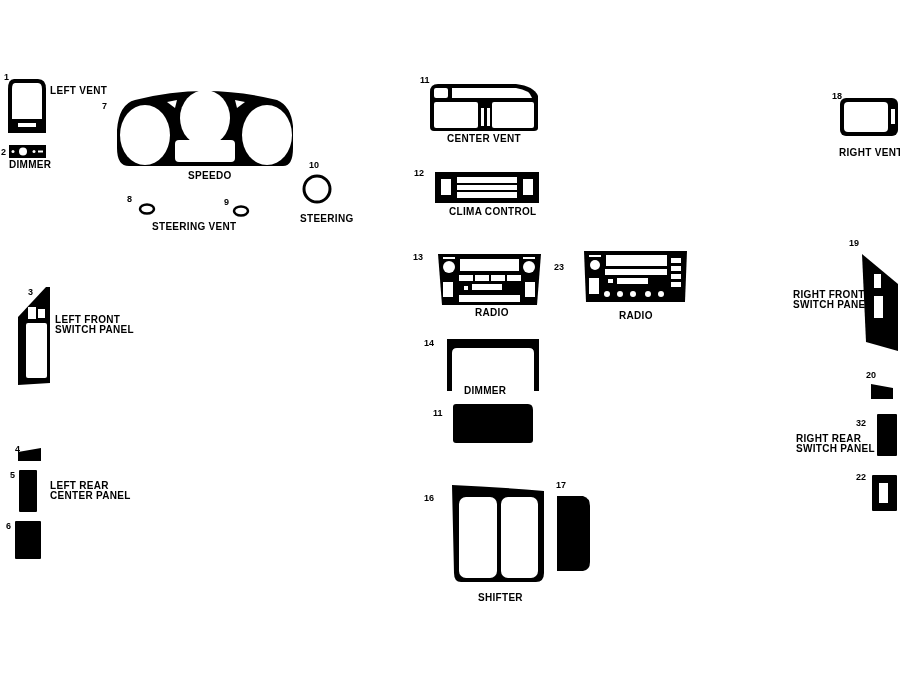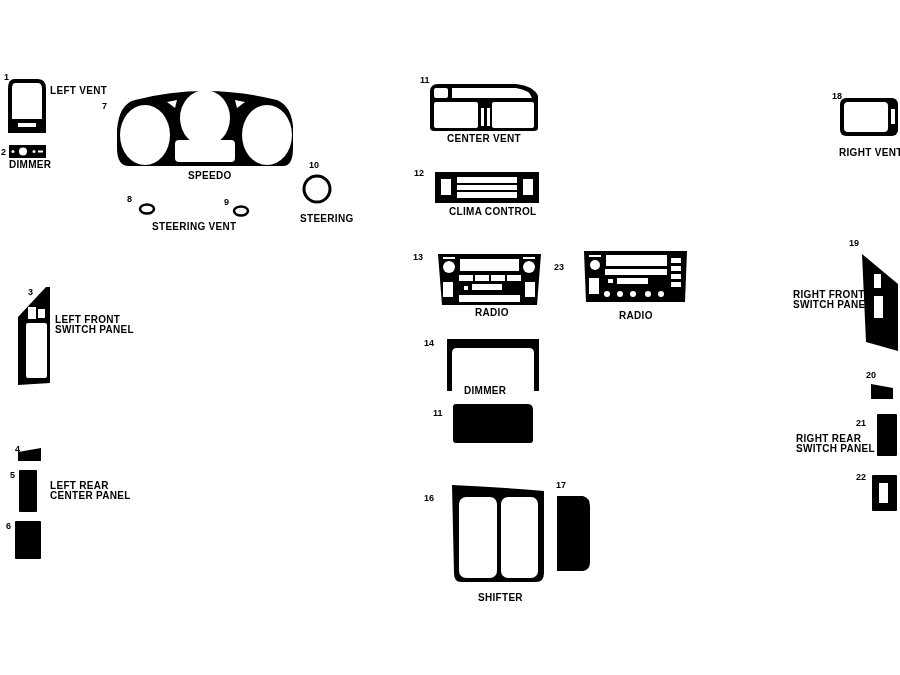--- a/index.html
+++ b/index.html
@@ -189,21 +189,21 @@
 CENTER PANEL</span>
 <span class="num" style="left:6px;top:521px">6</span>
 <svg class="part" style="left:15px;top:521px" width="28" height="39">
   <rect class="blk" x="0" y="0" width="26" height="38" rx="1"></rect>
 </svg>
 
 <span class="num" style="left:866px;top:370px">20</span>
 <svg class="part" style="left:871px;top:384px" width="26" height="16">
   <path class="blk" d="M0,0 L22,4 V15 H0Z"></path>
 </svg>
-<span class="num" style="left:856px;top:418px">21</span>
+<span class="num" style="left:856px;top:418px">32</span>
 <svg class="part" style="left:877px;top:414px" width="22" height="43">
   <rect class="blk" x="0" y="0" width="20" height="42" rx="1"></rect>
 </svg>
 <span class="lbl" style="left:796px;top:434px">RIGHT REAR
 SWITCH PANEL</span>
 <span class="num" style="left:856px;top:472px">22</span>
 <svg class="part" style="left:872px;top:475px" width="26" height="38">
   <rect class="blk" x="0" y="0" width="25" height="36" rx="1"></rect>
   <rect class="wht" x="7" y="8" width="9" height="20"></rect>
 </svg>

